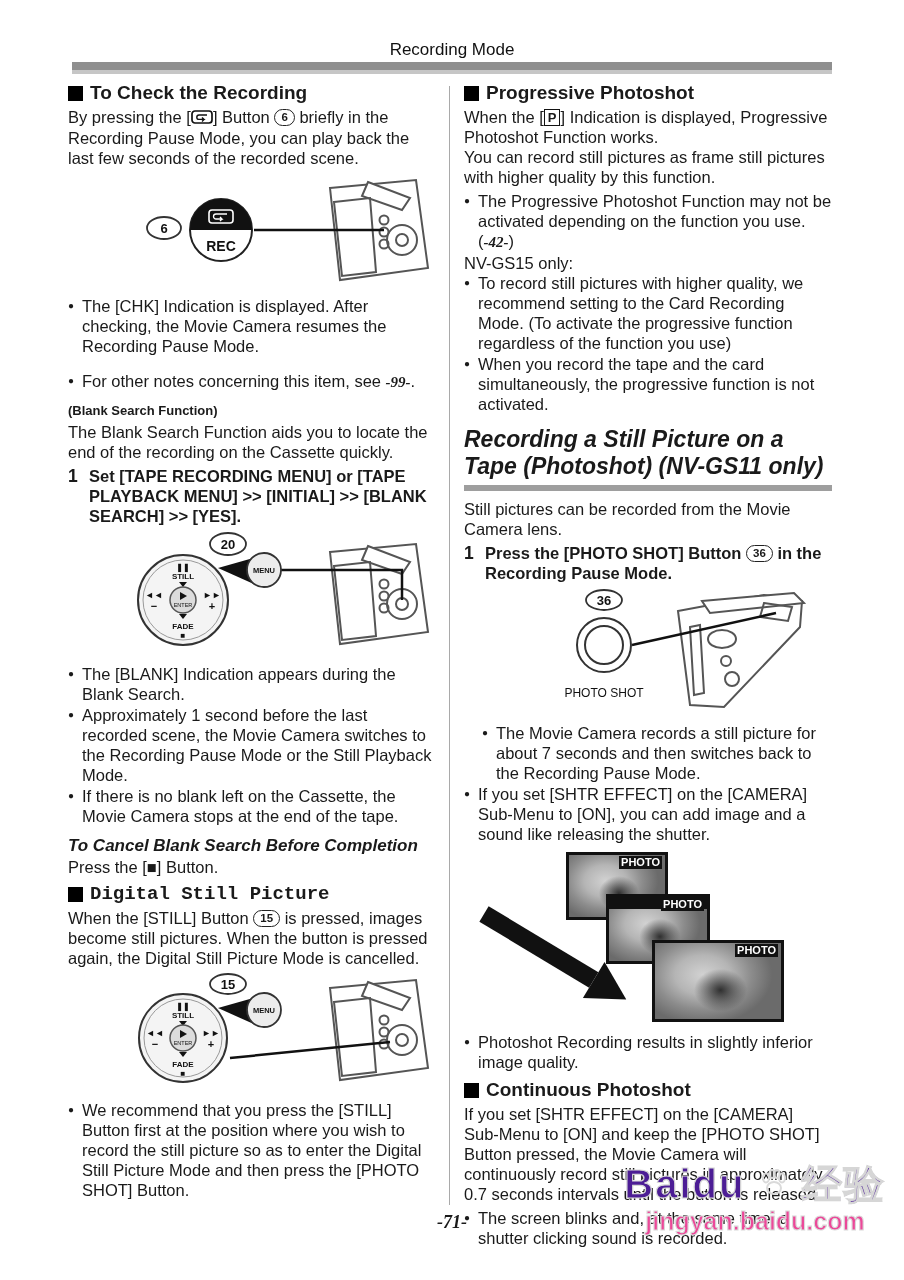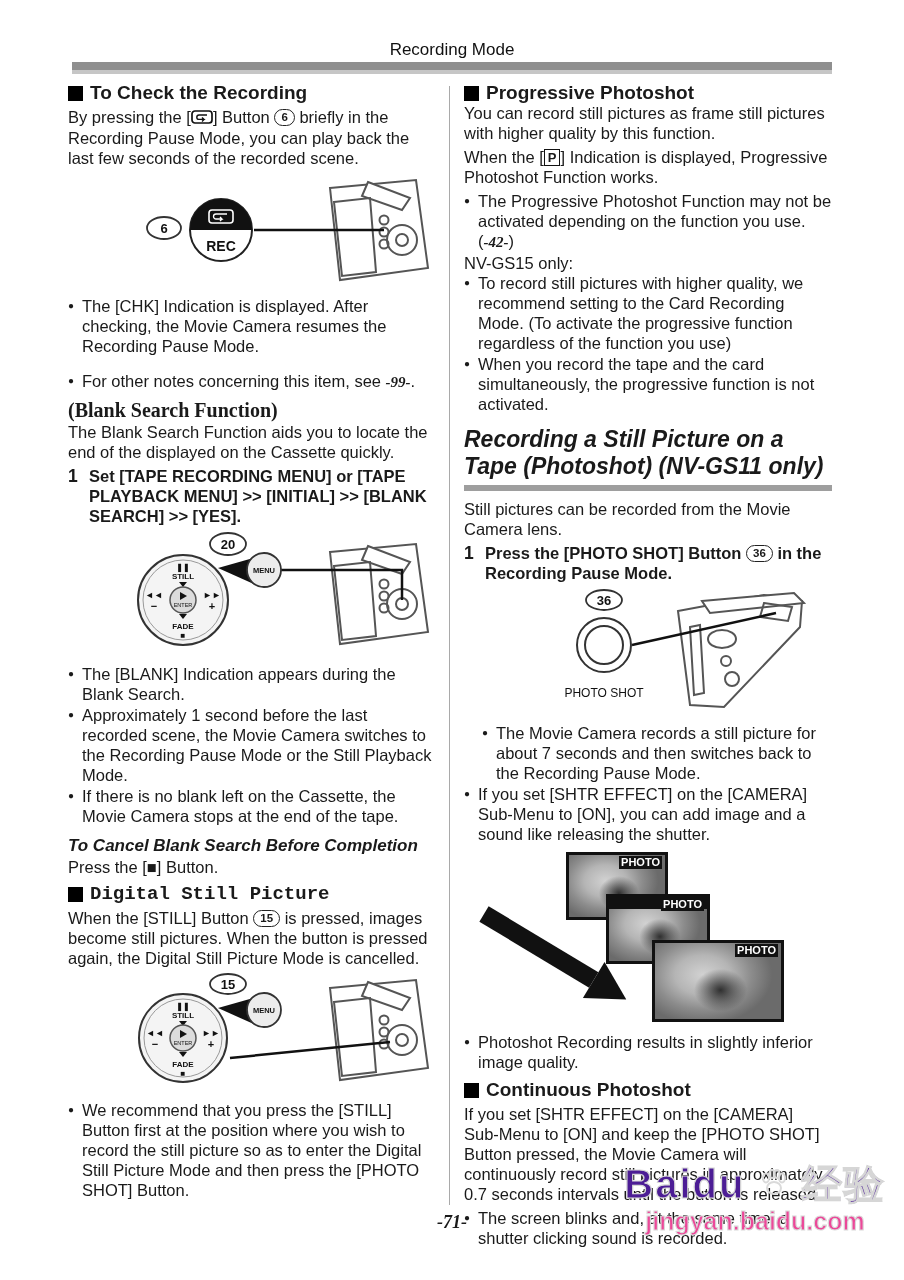--- a/index.html
+++ b/index.html
@@ -10,21 +10,21 @@
   .headbar{position:absolute;top:62px;left:72px;width:760px;height:12px;
            background:linear-gradient(#8f8f8f 0 66%,#c6c6c6 66% 100%);}
   .divider{position:absolute;left:449px;top:86px;width:1px;height:1119px;background:#a9a9a9;}
   .col{position:absolute;top:82px;}
   .col.left{left:68px;width:366px;}
   .col.right{left:464px;width:368px;}
 
   .h{display:flex;align-items:center;gap:7px;font-size:19px;font-weight:bold;
      line-height:22px;margin:0 0 3px 0;}
   .sq{width:15px;height:15px;background:#000;flex:none;}
-  .subh{font-size:20px;font-weight:bold;line-height:19px;margin:0 0 2px 0;font-family:Liberation Serif, serif;}
+  .subh{font-size:13px;font-weight:bold;line-height:19px;margin:0 0 2px 0;}
   .body{font-size:16.5px;line-height:20px;margin:0 0 4px 0;}
   .bullet{display:flex;font-size:16.5px;line-height:20px;margin:0 0 1px 0;}
   .bullet .mk{width:14px;flex:none;font-size:10px;line-height:20px;}
   .bullet.indent{margin-left:18px;}
   .note{font-size:16.5px;line-height:20px;margin:0;}
   .step{display:flex;font-weight:bold;font-size:16.5px;line-height:20px;margin:0 0 4px 0;}
   .step .no{width:21px;flex:none;font-size:17.5px;}
   .ith{font-size:17px;font-weight:bold;font-style:italic;line-height:20px;margin:10px 0 1px 0;}
   .sect-title{font-size:23px;font-weight:bold;font-style:italic;line-height:27px;margin:12px 0 0 0;}
   .sect-bar{height:6px;background:#9e9e9e;margin:5px 0 8px 0;}
@@ -110,21 +110,21 @@
       <div>The [CHK] Indication is displayed. After checking, the Movie Camera resumes the Recording Pause Mode.</div>
     </div>
     <div class="gap14"></div>
     <div class="bullet">
       <span class="mk">●</span>
       <div><span>For other notes concerning this item, see</span> <span class="ref">-99-</span><span>.</span></div>
     </div>
     <div class="gap8"></div>
 
     <div class="subh">(Blank Search Function)</div>
-    <p class="body">The Blank Search Function aids you to locate the end of the displayed on the Cassette quickly.</p>
+    <p class="body">The Blank Search Function aids you to locate the end of the recording on the Cassette quickly.</p>
     <div class="step">
       <span class="no">1</span>
       <div>Set [TAPE RECORDING MENU] or [TAPE PLAYBACK MENU] &gt;&gt; [INITIAL] &gt;&gt; [BLANK SEARCH] &gt;&gt; [YES].</div>
     </div>
 
     <div class="fig">
       <svg width="366" height="122" viewBox="0 0 366 122">
         <g stroke="#555" stroke-width="2" fill="#fff">
           <path d="M262 22 L348 14 L360 102 L272 114 Z"></path>
           <path d="M300 16 L342 32 L334 44 L294 30 Z"></path>
@@ -234,22 +234,22 @@
       <div>We recommend that you press the [STILL] Button first at the position where you wish to record the still picture so as to enter the Digital Still Picture Mode and then press the [PHOTO SHOT] Button.</div>
     </div>
   </div>
 
   <div class="col right">
 
     <div class="h">
       <span class="sq"></span>
       <span>Progressive Photoshot</span>
     </div>
+    <p class="body"><span>When the [</span><span class="pbox">P</span><span>] Indication is displayed, Progressive Photoshot Function works.</span></p>
     <p class="body" style="margin-top:-4px;">You can record still pictures as frame still pictures with higher quality by this function.</p>
-    <p class="body"><span>When the [</span><span class="pbox">P</span><span>] Indication is displayed, Progressive Photoshot Function works.</span></p>
 
     <div class="bullet">
       <span class="mk">●</span>
       <div><span>The Progressive Photoshot Function may not be activated depending on the function you use. (</span><span class="ref">-42-</span><span>)</span></div>
     </div>
     <div class="note">NV-GS15 only:</div>
     <div class="bullet">
       <span class="mk">●</span>
       <div>To record still pictures with higher quality, we recommend setting to the Card Recording Mode. (To activate the progressive function regardless of the function you use)</div>
     </div>

